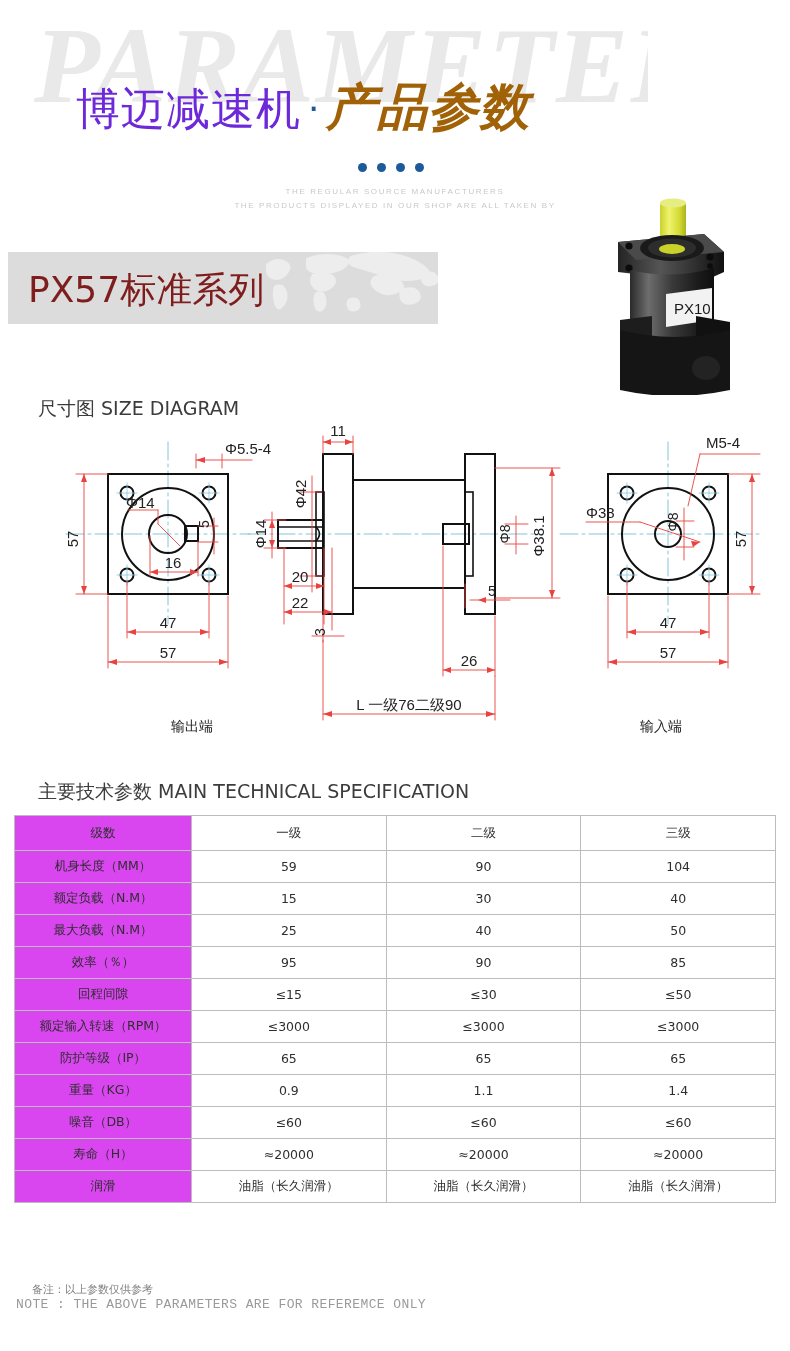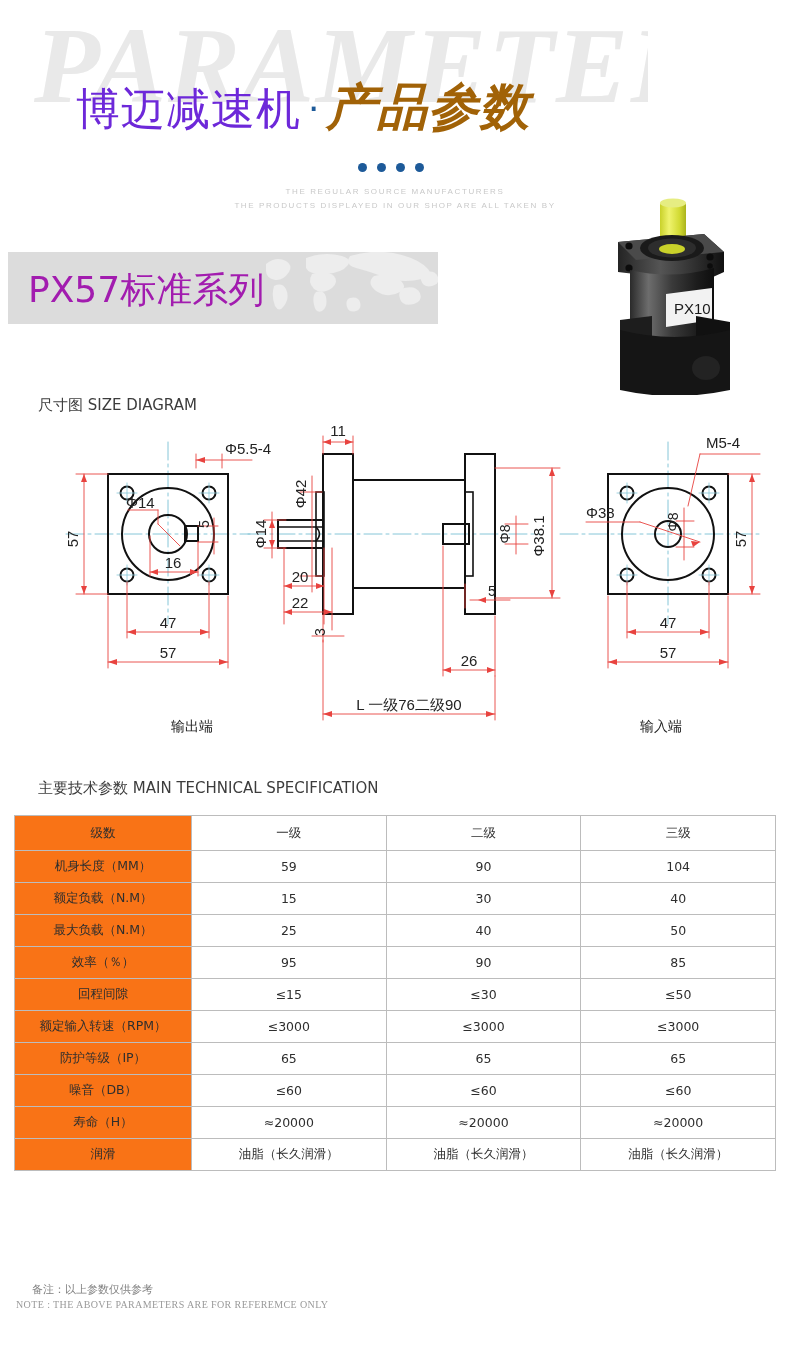--- a/index.html
+++ b/index.html
@@ -116,31 +116,31 @@
     position: absolute;
     right: -6px;
     top: -6px;
     opacity: .55;
   }
   .series-title {
     position: absolute;
     left: 20px;
     top: 14px;
     font-size: 36px;
-    color: #a21caf;
+    color: #7f1d1d;
     font-family: "DejaVu Sans", sans-serif;
     letter-spacing: 0px;
     white-space: nowrap;
   }
 
   
   .section-label {
     position: absolute;
     left: 38px;
-    font-size: 15px;
+    font-size: 19px;
     color: #3c3c3c;
     white-space: nowrap;
     font-family: "DejaVu Sans", sans-serif;
   }
   #size-diagram-label { top: 396px; }
   #spec-label { top: 779px; }
 
   
   .drawing {
     position: absolute;
@@ -172,21 +172,21 @@
     border: 1px solid #bcbcbc;
     height: 31px;
     text-align: center;
     vertical-align: middle;
     font-size: 12.5px;
     color: #2e2e2e;
     font-family: "DejaVu Sans", sans-serif;
     padding: 0 2px;
   }
   .spec-table td.rowhead {
-    background: #f97316;
+    background: #d946ef;
     width: 172px;
   }
   .spec-table tr.headrow td {
     height: 34px;
   }
 
   
   .footnote {
     position: absolute;
     left: 16px;
@@ -194,25 +194,25 @@
     line-height: 15px;
   }
   .footnote .cn {
     font-size: 11px;
     color: #808080;
     font-family: "DejaVu Sans", sans-serif;
     display: block;
     margin-left: 16px;
   }
   .footnote .en {
-    font-size: 10px;
+    font-size: 13px;
     color: #9a9a9a;
     letter-spacing: .4px;
     display: block;
-    font-family: Liberation Serif, serif;
+    font-family: Liberation Mono, monospace;
   }
 
   
   text { font-family: "Liberation Sans", sans-serif; }
 </style>
 </head>
 <body>
 
 <div class="header">
   <div class="watermark">PARAMETERS</div>
@@ -622,20 +622,26 @@
         <td>≤3000</td>
         <td>≤3000</td>
       </tr>
       <tr>
         <td class="rowhead">防护等级（IP）</td>
         <td>65</td>
         <td>65</td>
         <td>65</td>
       </tr>
       <tr>
+        <td class="rowhead">重量（KG）</td>
+        <td>0.9</td>
+        <td>1.1</td>
+        <td>1.4</td>
+      </tr>
+      <tr>
         <td class="rowhead">噪音（DB）</td>
         <td>≤60</td>
         <td>≤60</td>
         <td>≤60</td>
       </tr>
       <tr>
         <td class="rowhead">寿命（H）</td>
         <td>≈20000</td>
         <td>≈20000</td>
         <td>≈20000</td>

